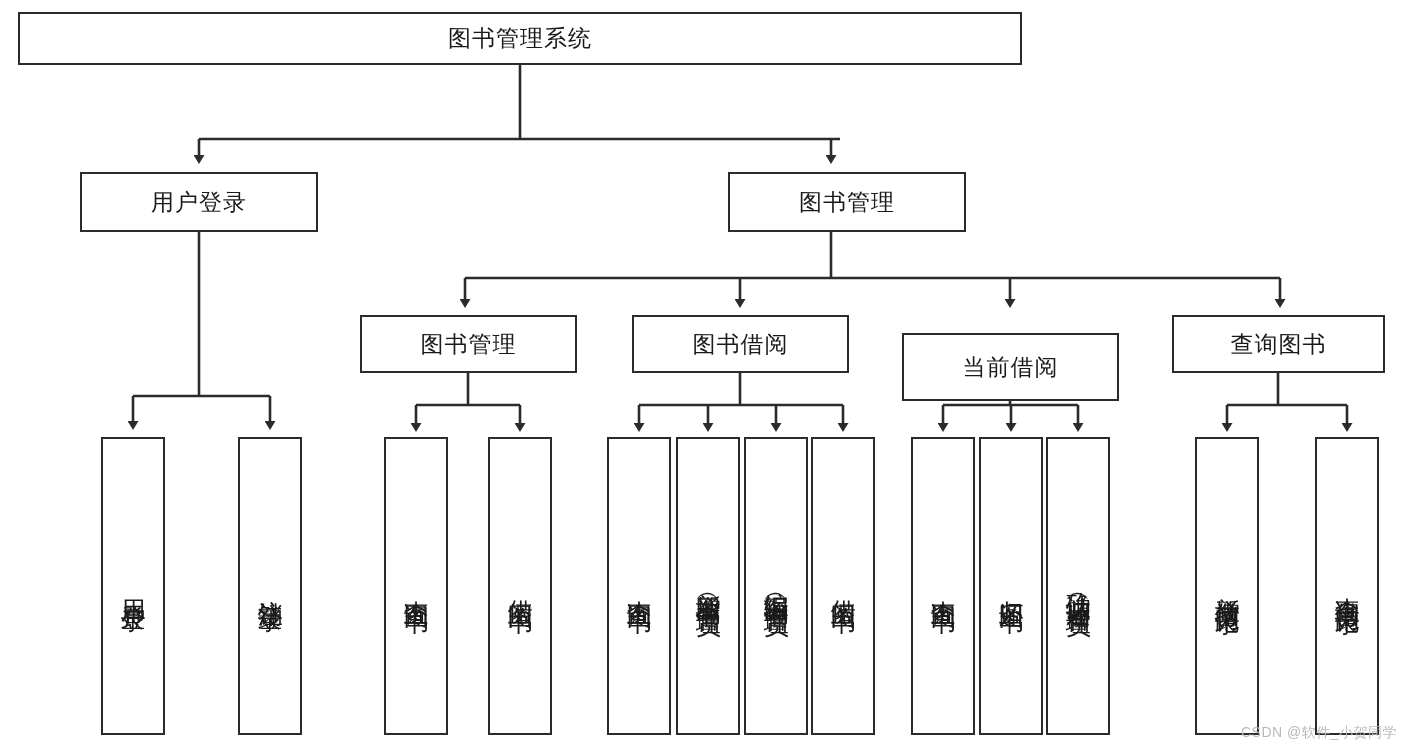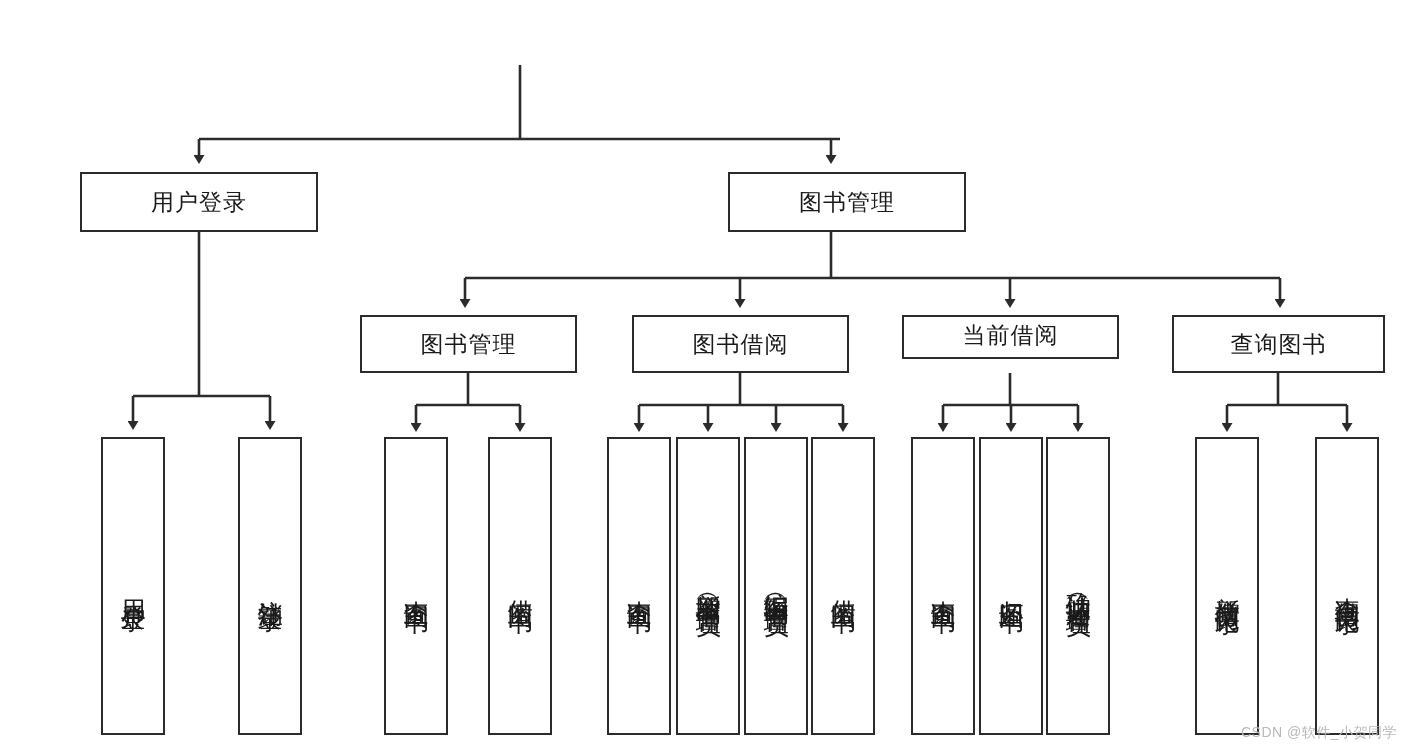--- a/index.html
+++ b/index.html
@@ -101,35 +101,38 @@
       <path d="M1011,405 L1011,424" marker-end="url(#arrow)"></path>
       <path d="M1078,405 L1078,424" marker-end="url(#arrow)"></path>
 
       <path d="M1278,373 L1278,405"></path>
       <path d="M1227,405 L1347,405"></path>
       <path d="M1227,405 L1227,424" marker-end="url(#arrow)"></path>
       <path d="M1347,405 L1347,424" marker-end="url(#arrow)"></path>
     </g>
   </svg>
 
+  <div class="node" style="left:18px;top:12px;width:1004px;height:53px;">
+    <span class="node-label">图书管理系统</span>
+  </div>
 
   <div class="node" style="left:80px;top:172px;width:238px;height:60px;">
     <span class="node-label">用户登录</span>
   </div>
   <div class="node" style="left:712px;top:172px;width:238px;height:60px;margin-left:16px;">
     <span class="node-label">图书管理</span>
   </div>
 
   <div class="node" style="left:360px;top:315px;width:217px;height:58px;">
     <span class="node-label">图书管理</span>
   </div>
   <div class="node" style="left:632px;top:315px;width:217px;height:58px;text-align:right;">
     <span class="node-label">图书借阅</span>
   </div>
-  <div class="node" style="left:902px;top:315px;width:217px;height:44px;font-family:Liberation Mono, monospace;">
+  <div class="node" style="left:902px;top:333px;width:217px;height:68px;">
     <span class="node-label">当前借阅</span>
   </div>
   <div class="node" style="left:1172px;top:315px;width:213px;height:58px;">
     <span class="node-label">查询图书</span>
   </div>
 
   <div class="node leaf" style="left:101px;top:437px;width:64px;height:298px;">
     <span class="node-label">用户登录</span>
   </div>
   <div class="node leaf" style="left:238px;top:437px;width:64px;height:298px;">

